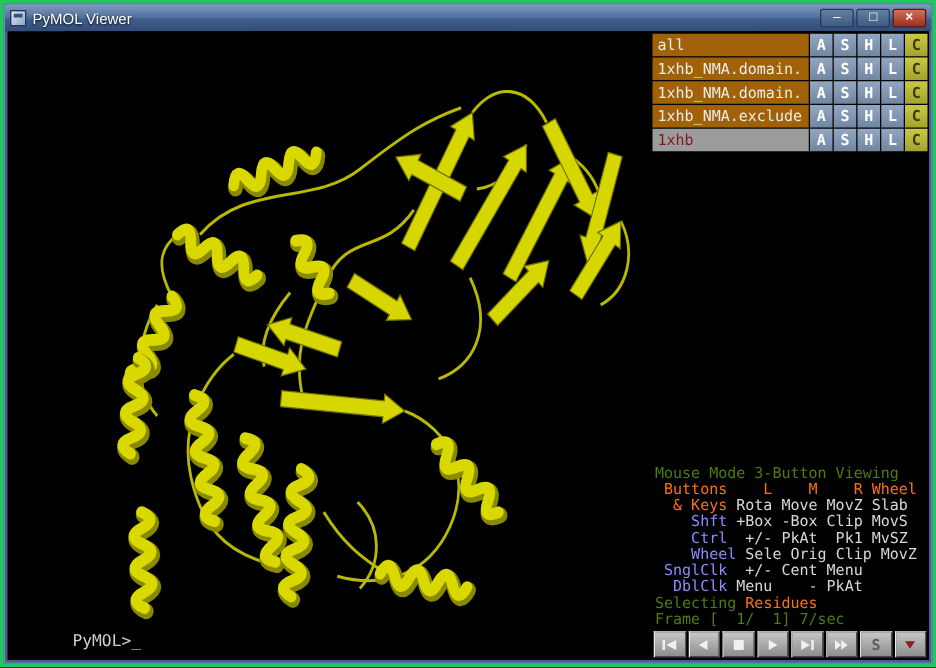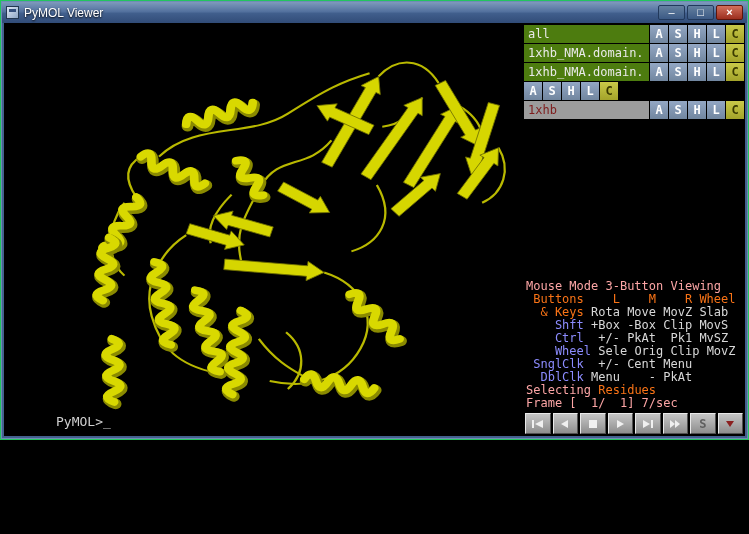--- a/index.html
+++ b/index.html
@@ -1,21 +1,21 @@
 <!DOCTYPE html>
 <html><head>
 <meta charset="utf-8">
 <style>
   html,body{margin:0;padding:0;width:749px;height:534px;overflow:hidden;background:#000;}
   *{box-sizing:border-box;}
 
   .window{
-    position:relative;width:749px;height:440px;
+    position:relative;width:749px;height:534px;
     background:#44618f;
-    border:1px solid #22c55e;
+    border:3px solid #22c55e;
     box-shadow:inset 0 0 0 1px #6e8cb4;
     font-family:"Liberation Sans", sans-serif;
   }
 
   
   .titlebar{
     position:absolute;left:1px;right:1px;top:1px;height:21px;
     background:linear-gradient(180deg,#7e9abc 0%,#54729f 45%,#405e8c 55%,#314c78 100%);
     display:flex;align-items:center;padding:0 4px;gap:5px;
   }
@@ -46,40 +46,40 @@
     position:absolute;left:6px;bottom:7px;
     color:#cfcfcf;font:13px "DejaVu Sans Mono", monospace;white-space:pre;z-index:5;
   }
 
   
   .side{position:absolute;top:0;right:0;width:222px;bottom:0;background:#000;}
 
   .objlist{position:absolute;top:2px;left:1px;right:1px;}
   .orow{display:flex;height:18px;margin-bottom:1px;gap:1px;}
   .oname{
-    flex:1;background:#4d7c0f;color:#eaeaea;
+    flex:1;background:#a16207;color:#eaeaea;
     font:12px/18px "DejaVu Sans Mono", monospace;
     padding-left:4px;white-space:nowrap;overflow:hidden;cursor:default;
   }
   .orow.selected .oname{background:#9c9c9c;color:#7f1d1d;}
   .pbtn{
     width:18px;text-align:center;cursor:default;
     background:linear-gradient(180deg,#93a7c4,#71869f);
     color:#fff;font:bold 12px/18px "DejaVu Sans Mono", monospace;
   }
   .pbtn.c{background:linear-gradient(180deg,#c9c948,#a3a32a);color:#3a3a00;}
 
   
   .mousepanel{
     position:absolute;left:3px;right:0;bottom:26px;
     font:12px/13px "DejaVu Sans Mono", monospace;
   }
   .mline{white-space:pre;height:13px;}
   .mline span{white-space:pre;}
-  .g{color:#fca5a5;}
+  .g{color:#4d7c0f;}
   .r{color:#f97316;}
   .b{color:#8c8cff;}
   .w{color:#d8d8d8;}
 
   
   .movie{
     position:absolute;left:2px;right:2px;bottom:2px;height:21px;
     display:flex;gap:2px;
   }
   .mbtn{
@@ -188,20 +188,21 @@
         <div class="orow">
           <div class="oname">1xhb_NMA.domain.</div>
           <div class="pbtn">A</div>
           <div class="pbtn">S</div>
           <div class="pbtn">H</div>
           <div class="pbtn">L</div>
           <div class="pbtn c">C</div>
         </div>
 
         <div class="orow">
+          <div class="oname">1xhb_NMA.exclude</div>
           <div class="pbtn">A</div>
           <div class="pbtn">S</div>
           <div class="pbtn">H</div>
           <div class="pbtn">L</div>
           <div class="pbtn c">C</div>
         </div>
 
         <div class="orow selected">
           <div class="oname">1xhb</div>
           <div class="pbtn">A</div>

